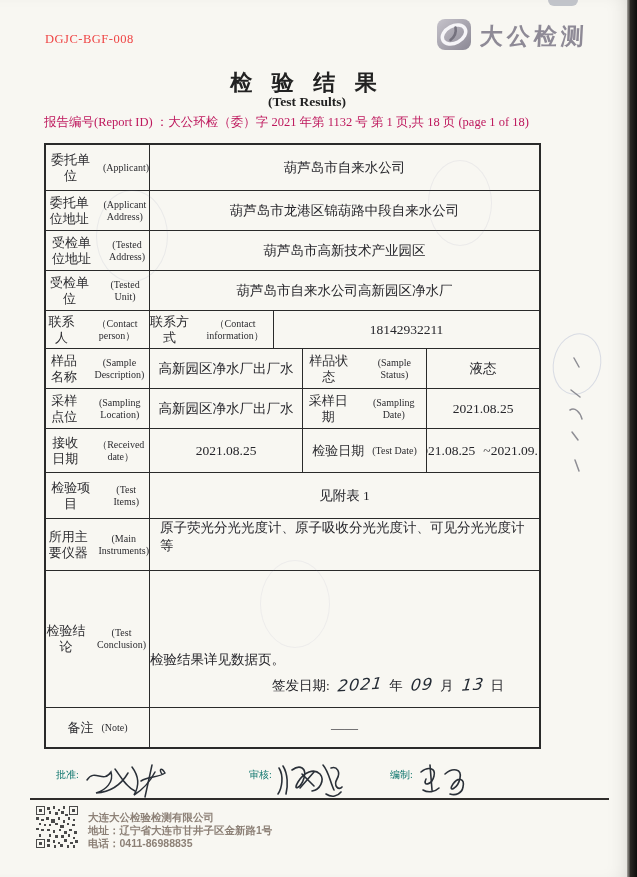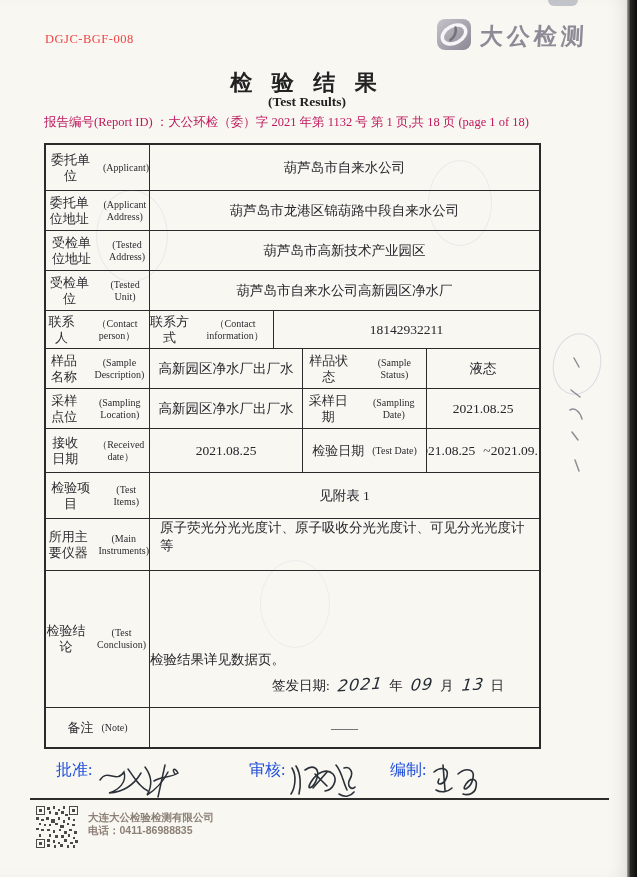--- a/index.html
+++ b/index.html
@@ -48,21 +48,21 @@
 
   .concl{ justify-content:flex-start; align-items:stretch; position:relative; }
   .concl-text{ margin-top:80px; text-align:center; font-size:13.5px; color:#26262b; }
   .sign-line{ position:absolute; right:32px; top:104px; font-size:13.5px; color:#26262b; white-space:nowrap; }
   .sign-line span{ margin-right:3px; }
   .hand{ display:inline-block; font-family:"DejaVu Sans", sans-serif; font-style:italic;
     font-size:16px; color:#252c35; transform:skewX(-10deg) rotate(-4deg); letter-spacing:1px; margin:0 2px; }
 
   
   .sig-item{ position:absolute; top:760px; display:flex; align-items:flex-start; height:40px; }
-  .sig-label{ font-size:16px; color:#1d4ed8; }
+  .sig-label{ font-size:10px; color:#0f766e; margin-top:8px; }
   .sig-svg{ margin-left:2px; margin-top:0; }
 
   .footer-divider{ position:absolute; left:30px; top:798px; width:579px; height:2px; background:#2f2d2b; }
   .qr{ position:absolute; left:34px; top:806px; }
   .footer-text{ position:absolute; left:88px; top:811px;
     font-family:"Liberation Sans", sans-serif; font-weight:bold;
     font-size:10.5px; line-height:13px; color:#8d8177; }
 
   
   .artifact{ position:absolute; border-radius:50%; pointer-events:none; }
@@ -365,20 +365,21 @@
           <rect x="14" y="31" width="2" height="2"></rect>
           <rect x="19" y="30" width="2" height="2"></rect>
           <rect x="24" y="31" width="2" height="2"></rect>
           <rect x="29" y="31" width="2" height="2"></rect>
       </g>
     </svg>
   </span>
 
   <div class="footer-text">
     <div>大连大公检验检测有限公司</div>
+    <div>地址：辽宁省大连市甘井子区金新路1号</div>
     <div>电话：0411-86988835</div>
   </div>
 
   <div class="artifact a1"></div>
   <div class="artifact a2"></div>
   <div class="artifact a3"></div>
   <div class="artifact a4"></div>
   <span class="pencil">
     <svg width="26" height="125" viewBox="0 0 26 125">
       <g stroke="#6b6b75" stroke-width="1.5" fill="none" stroke-linecap="round" opacity="0.75">

